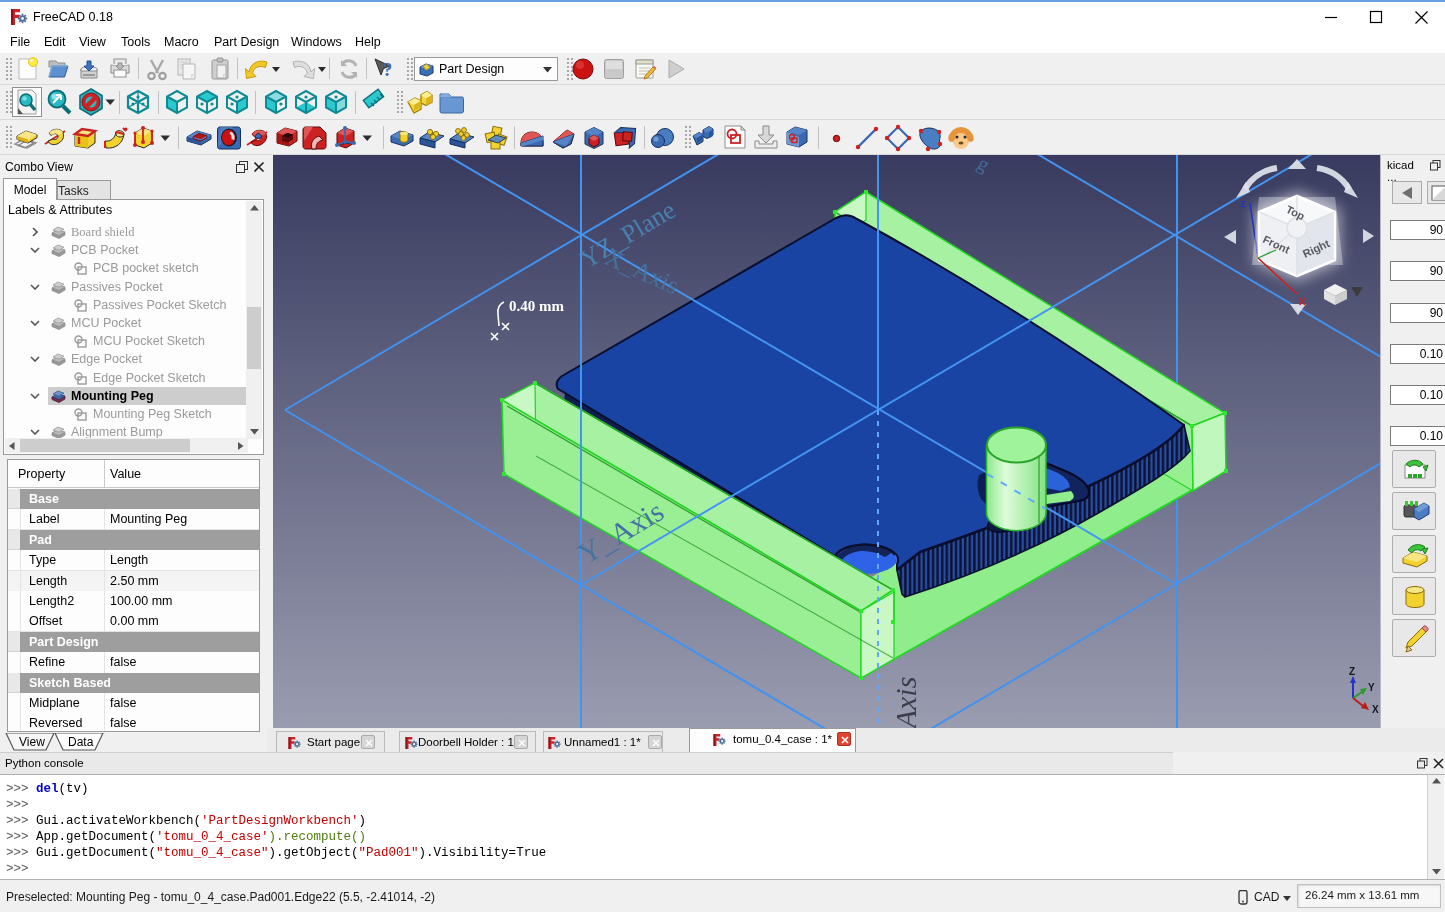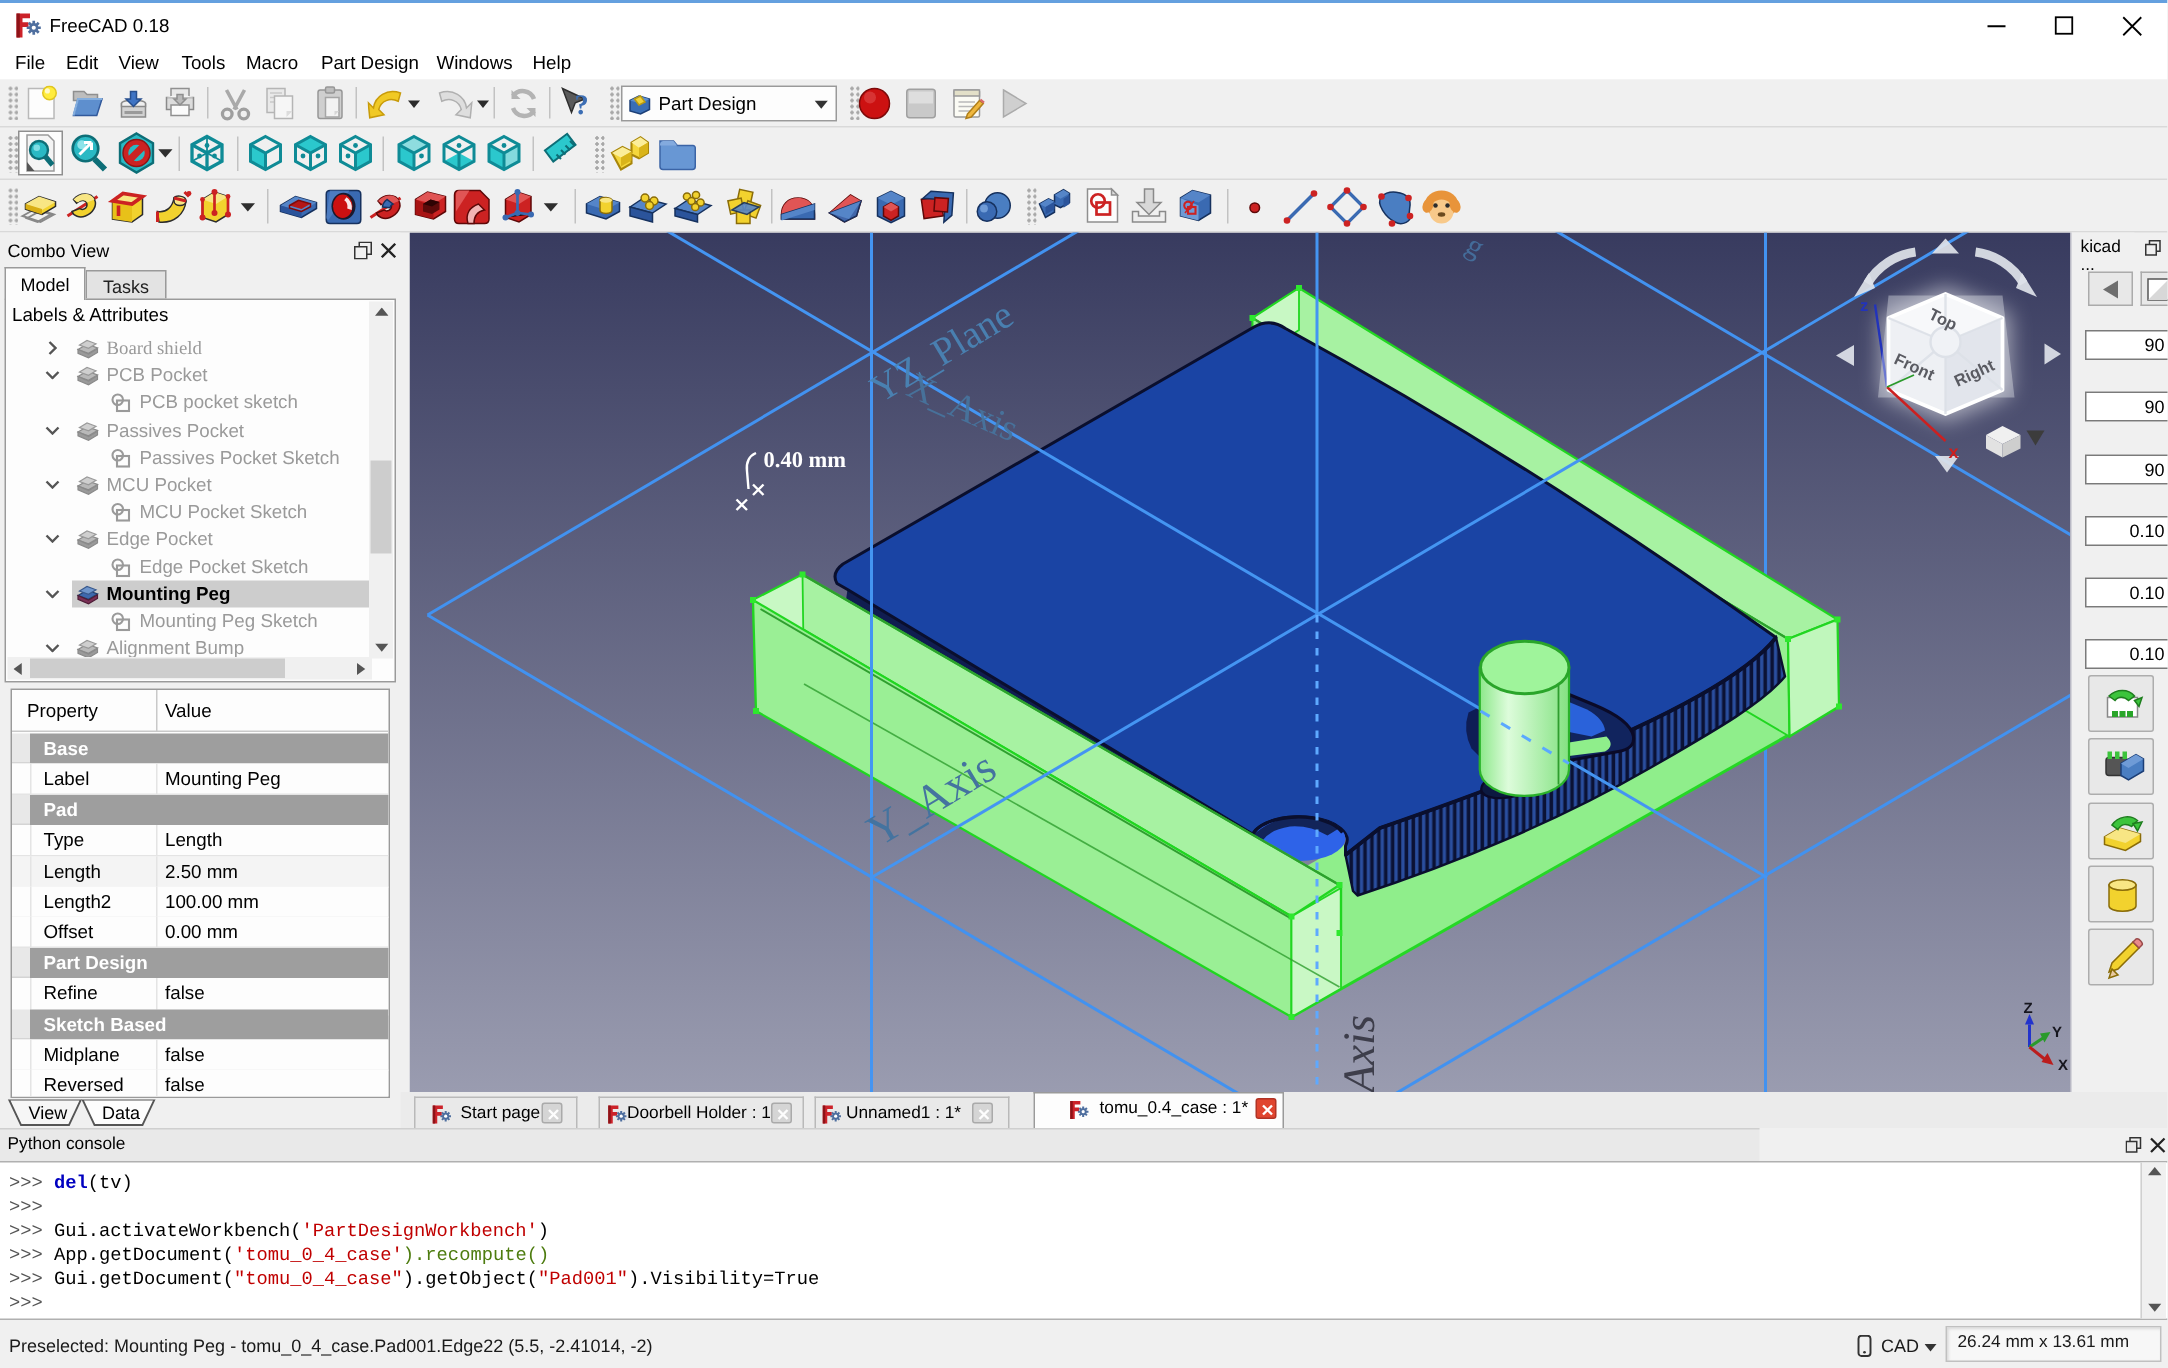--- a/index.html
+++ b/index.html
@@ -526,21 +526,21 @@
       <span style="position:absolute;left:5px;top:3px">Combo View</span>
       <svg class="abs" style="left:236px;top:4px" width="12" height="12">
           <rect x="3.5" y="0.5" width="8" height="8" fill="none" stroke="#333"></rect>
           <rect x="0.5" y="3.5" width="8" height="8" fill="#f0f0f0" stroke="#333"></rect>
         </svg>
       <svg class="abs" style="left:253px;top:4px" width="12" height="12">
           <path d="M1.5 1.5l9 9M10.5 1.5l-9 9" stroke="#222" stroke-width="1.6"></path>
         </svg>
     </div>
     <div style="position:absolute;left:3px;top:23px;width:54px;height:22px;background:#fdfdfd;border:1px solid #9a9a9a;border-bottom:none;font-size:12px;text-align:center;padding-top:4px;z-index:2">Model</div>
-    <div style="position:absolute;left:57px;top:25px;width:54px;height:20px;background:#e3e3e3;border:1px solid #9a9a9a;font-size:12px;text-align:center;padding-top:3px;color:#222">Tasks</div>
+    <div style="position:absolute;left:57px;top:25px;width:54px;height:20px;background:#e3e3e3;border:1px solid #9a9a9a;font-size:12px;text-align:left;padding-top:3px;color:#222">Tasks</div>
     <div style="position:absolute;left:3px;top:44px;width:261px;height:256px;background:#fdfdfd;border:1px solid #9a9a9a">
       <div style="position:absolute;left:4px;top:3px;font-size:12.5px;color:#000">Labels &amp; Attributes</div>
       <div style="position:absolute;left:0;top:20px;width:243px;height:220px;font-size:12.5px;color:#9a9a9a" id="tree">
       <svg class="abs" style="left:28px;top:7px" width="6" height="10">
             <path d="M1 1l4 4-4 4" stroke="#555" stroke-width="1.6" fill="none"></path>
           </svg>
       <svg class="abs" style="left:47px;top:5px" width="15" height="15" viewBox="0 0 15 15">
             <path d="M1 8l6-3.5L14 7l-6 3.5z" fill="#b9b9b9" stroke="#8a8a8a" stroke-width="0.8"></path>
             <path d="M1 8v2.5l7 3 6-3.5V7.5L8 11z" fill="#9a9a9a" stroke="#8a8a8a" stroke-width="0.8"></path>
             <path d="M2 5l5-3 6 2.2-5 3z" fill="#cfcfcf" stroke="#9a9a9a" stroke-width="0.8"></path>
@@ -1009,21 +1009,21 @@
           </g>
           <circle cx="13.5" cy="10.5" r="1.4" fill="#fff"></circle>
         </svg>
         <span style="position:absolute;left:18px;top:4px;font-size:11.5px;color:#000;white-space:nowrap">Doorbell Holder : 1</span>
         <div style="position:absolute;left:114px;top:3px;width:14px;height:14px;background:#d5d5d5;border:1px solid #aaaaaa;border-radius:2px">
           <svg class="abs" style="left:2.5px;top:2.5px" width="8" height="8">
             <path d="M1 1l6 6M7 1l-6 6" stroke="#fdfdfd" stroke-width="1.6"></path>
           </svg>
         </div>
       </div>
-    <div style="position:absolute;left:276px;top:3px;width:130px;height:21px;background:#e9e9e9;border:1px solid #b9b9b9;border-bottom:none">
+    <div style="position:absolute;left:276px;top:3px;width:120px;height:21px;background:#e9e9e9;border:1px solid #b9b9b9;border-bottom:none">
         <svg class="abs" style="left:3px;top:4px" width="15" height="14" viewBox="0 0 20 18">
           <path d="M2 1h9v3.2H6v2.6h4v3.2H6V17H2z" fill="#cc2229"></path>
           <path d="M2 1h2.2v16H2z" fill="#8d1318"></path>
           <g fill="#4f6f9f">
             <circle cx="13.5" cy="10.5" r="3.1"></circle>
             <g stroke="#4f6f9f" stroke-width="1.8">
               <path d="M13.5 5.8v9.4M8.8 10.5h9.4M10.2 7.2l6.6 6.6M16.8 7.2l-6.6 6.6"></path>
             </g>
           </g>
           <circle cx="13.5" cy="10.5" r="1.4" fill="#fff"></circle>

